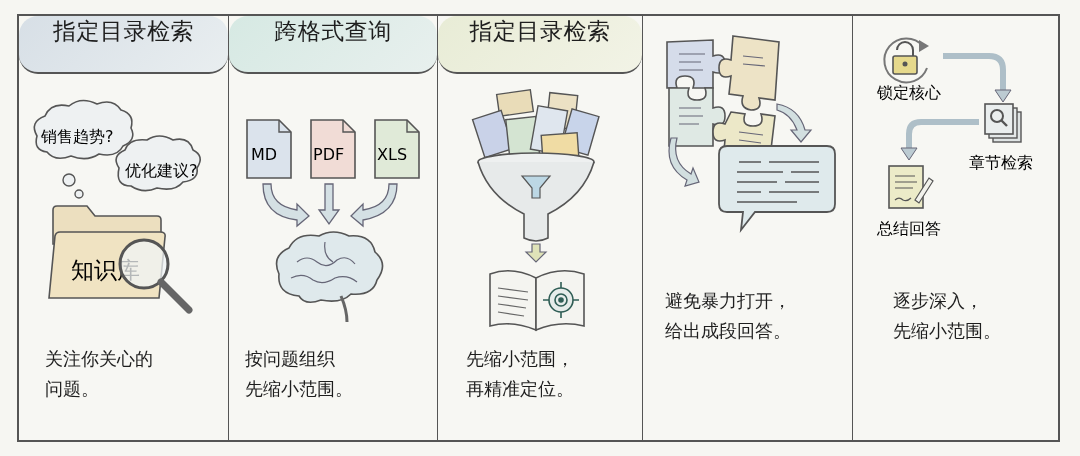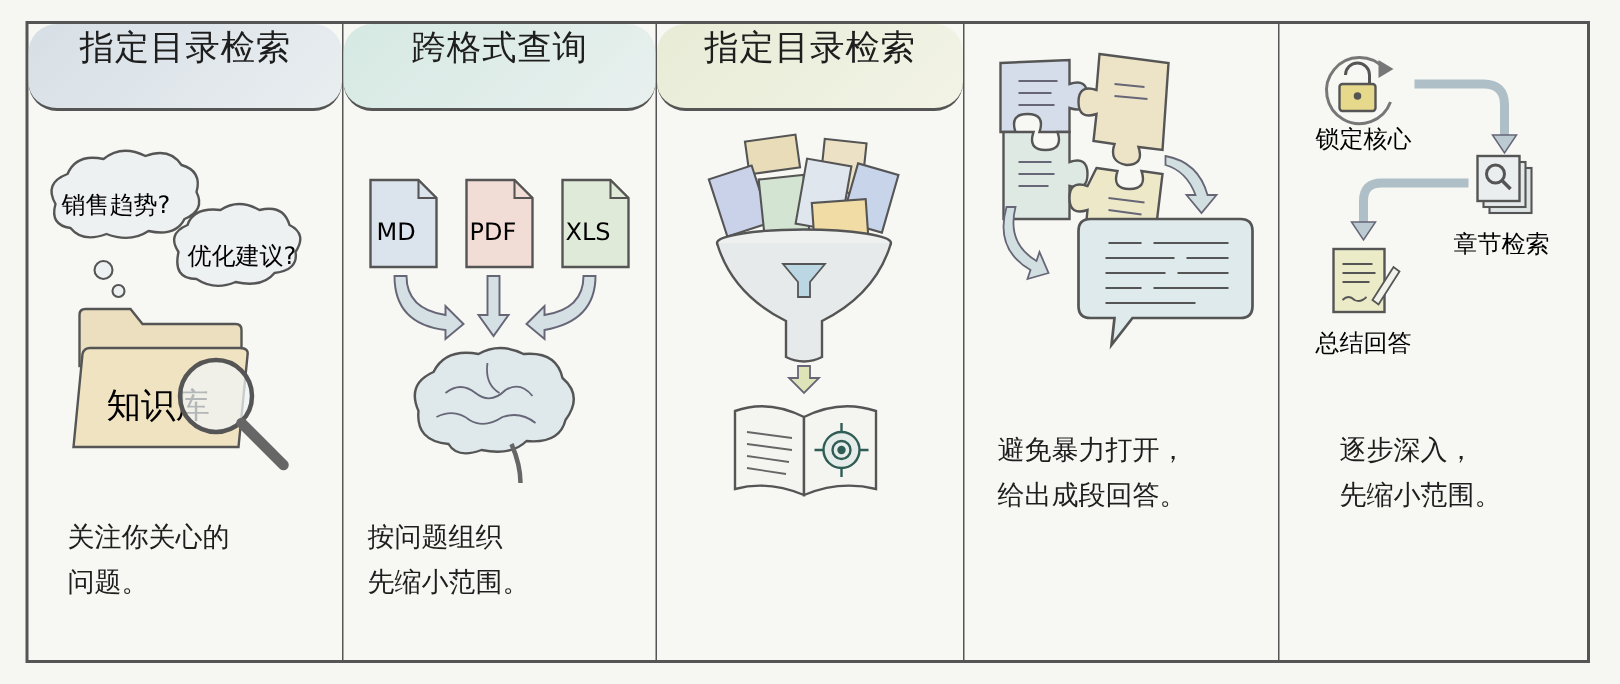--- a/index.html
+++ b/index.html
@@ -143,20 +143,24 @@
           <path d="M98,204 q24,-12 48,-4 l0,52 q-24,-6 -48,4z" fill="#f4f4f0" stroke="#555" stroke-width="1.6"></path>
           <path d="M60,214 l30,4 M60,222 l30,4 M60,230 l28,4 M60,238 l26,4" stroke="#666" stroke-width="1.2"></path>
         </g>
         <g fill="none" stroke="#2f5d55" stroke-width="1.6">
           <circle cx="123" cy="226" r="12" fill="#e6ecea"></circle>
           <circle cx="123" cy="226" r="6"></circle>
           <circle cx="123" cy="226" r="2" fill="#2f5d55"></circle>
           <path d="M123,208 l0,6 M123,238 l0,6 M105,226 l6,0 M135,226 l6,0"></path>
         </g>
       </svg>
+      <div class="caption" style="padding-left:28px">
+        <div>先缩小范围，</div>
+        <div>再精准定位。</div>
+      </div>
     </div>
   </div>
 
   <div class="col" style="width:210px">
     <div class="body">
       <svg width="210" height="260" viewBox="0 0 210 260">
         <g stroke="#555" stroke-width="1.6">
           <path d="M24,26 l46,-2 l0,16 q12,-4 12,8 q0,12 -12,8 l0,16 l-20,0 q4,-12 -8,-12 q-12,0 -8,12 l-10,0z" fill="#d5dcea"></path>
           <path d="M90,20 l46,6 l-4,58 l-16,-2 q4,12 -8,12 q-12,-2 -8,-14 l-14,-2 l2,-18 q-12,4 -12,-8 q0,-12 12,-8z" fill="#ede3c6"></path>
           <path d="M26,72 l20,0 q-4,12 8,12 q12,0 8,-12 l8,0 l0,20 q12,-4 12,8 q0,12 -12,8 l0,22 l-44,0z" fill="#dfe9e4"></path>

